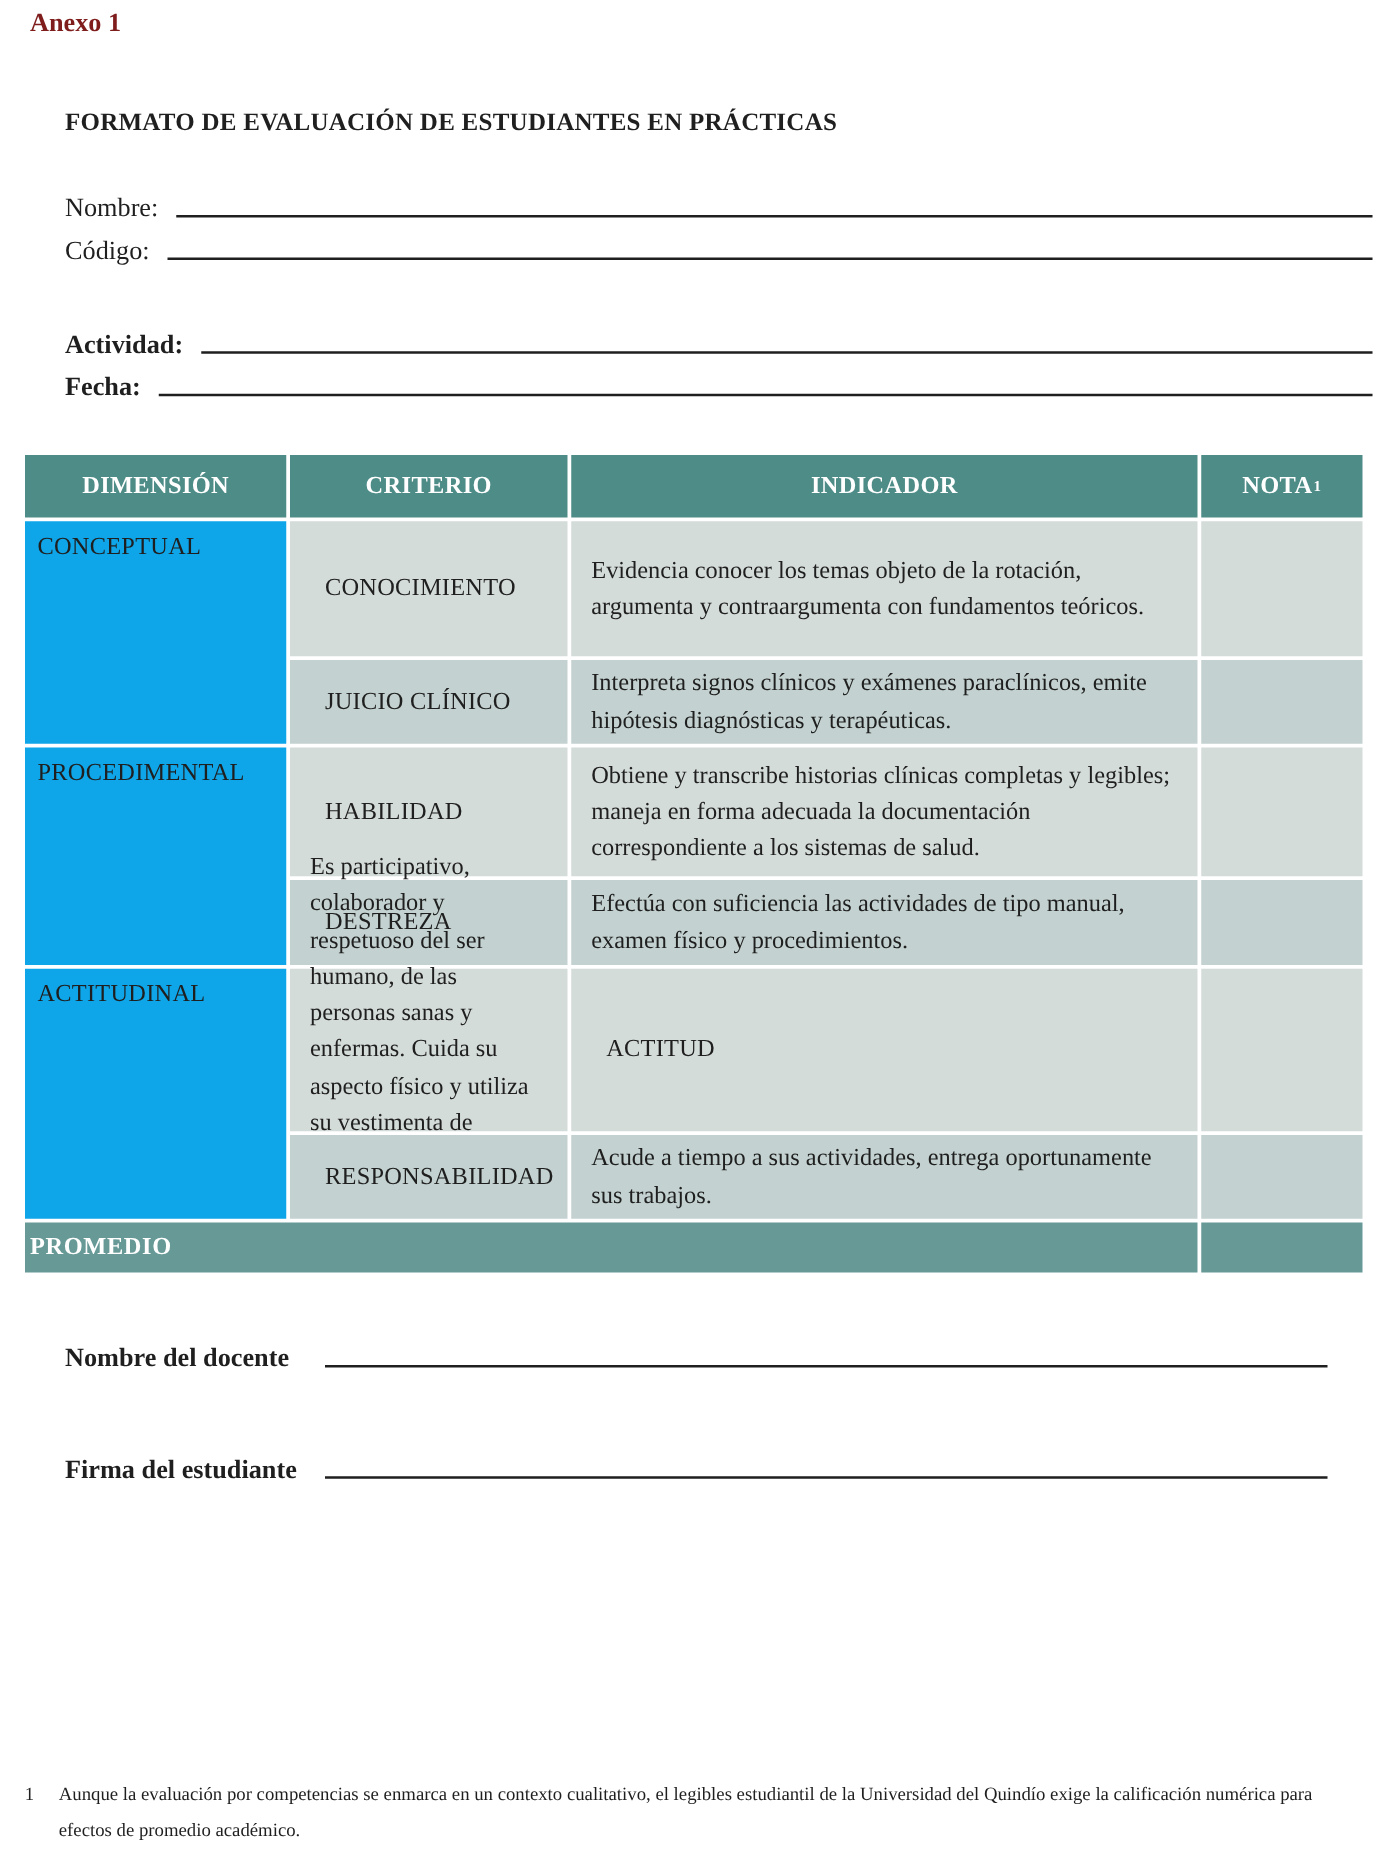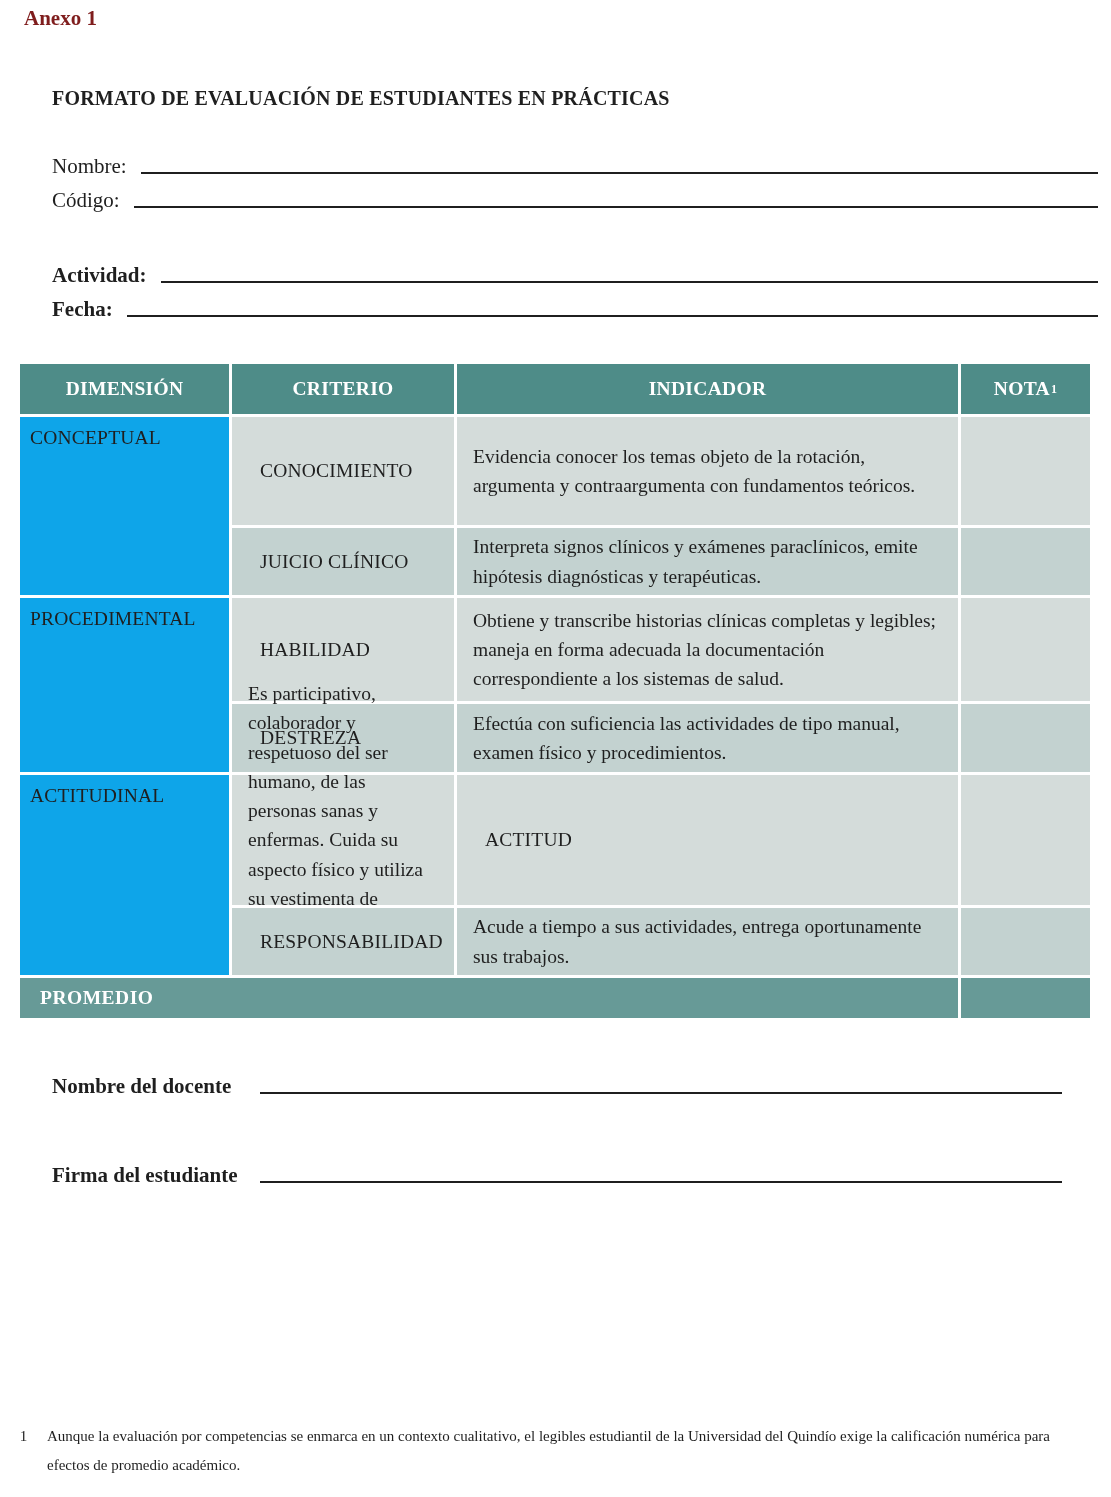--- a/index.html
+++ b/index.html
@@ -81,21 +81,21 @@
   }
   .nota-cell { }
   .row-light { background: #d4dcda; }
   .row-dark  { background: #c3d2d0; }
   .promedio-cell {
     grid-column: 1 / span 3;
     background: #679a97;
     color: #ffffff;
     font-weight: bold;
     align-items: center;
-    padding-left: 20px;
+    padding-left: 4px;
     letter-spacing: 0.5px;
   }
   .promedio-nota { background: #679a97; }
   
   .signatures { margin: 56px 49px 0 52px; }
   .sig-row {
     display: flex;
     align-items: flex-end;
     font-size: 21px;
   }

